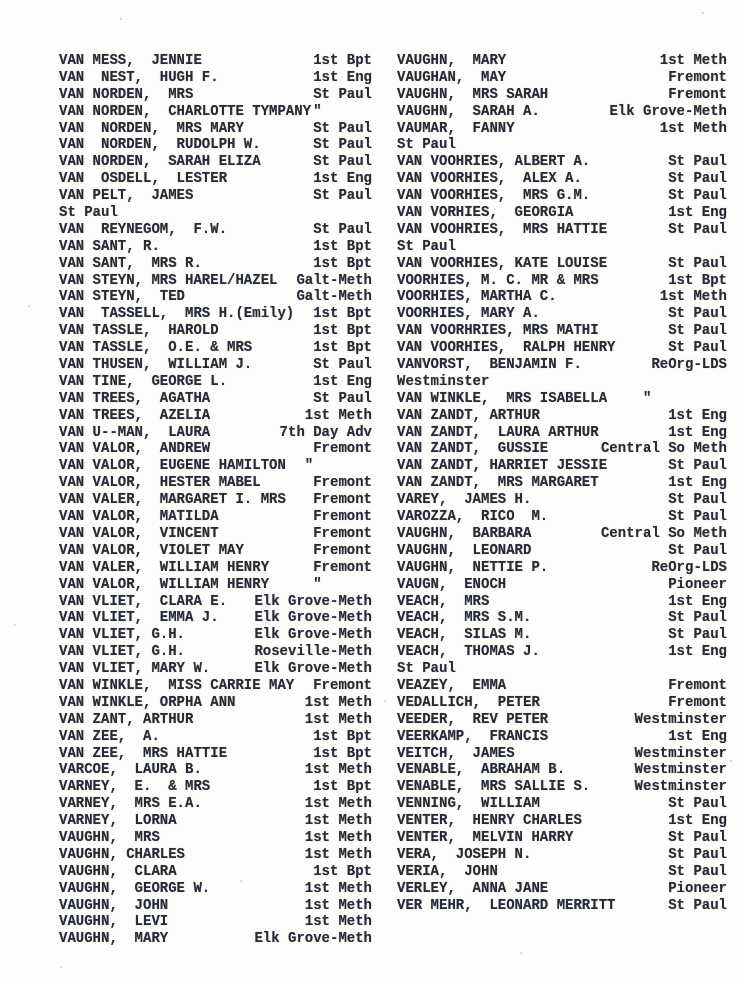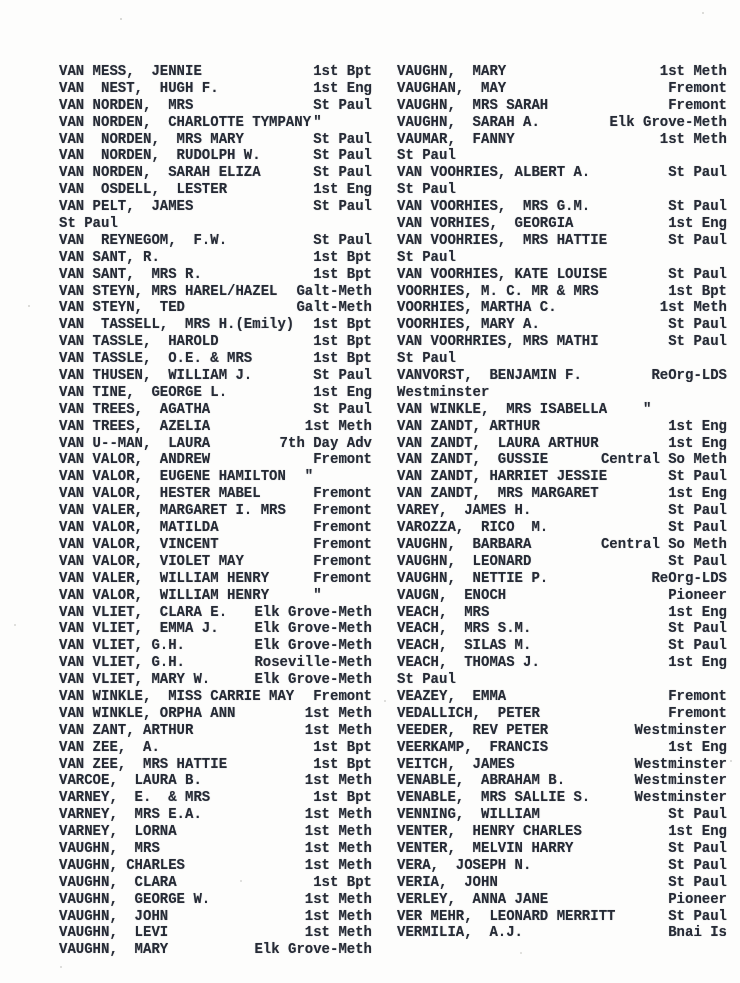--- a/index.html
+++ b/index.html
@@ -10,21 +10,21 @@
   .page {
     position: relative;
     width: 740px;
     height: 983px;
     background: #fdfdfc;
     overflow: hidden;
     font-family: "Liberation Mono", "DejaVu Sans Mono", monospace;
   }
   .column {
     position: absolute;
-    top: 63px;
+    top: 52px;
   }
   .col-left  { left: 59px;  width: 313px; }
   .col-right { left: 397px; width: 330px; }
   .row {
     display: flex;
     justify-content: space-between;
     align-items: baseline;
     height: 16.9px;
     line-height: 16.9px;
     font-size: 14px;
@@ -109,31 +109,31 @@
       <div class="row"><span class="entry-name">VAUGHN,  MARY</span><span class="entry-church">Elk Grove-Meth</span></div>
     </div>
   <div class="column col-right" id="col1">
       <div class="row"><span class="entry-name">VAUGHN,  MARY</span><span class="entry-church">1st Meth</span></div>
       <div class="row"><span class="entry-name">VAUGHAN,  MAY</span><span class="entry-church">Fremont</span></div>
       <div class="row"><span class="entry-name">VAUGHN,  MRS SARAH</span><span class="entry-church">Fremont</span></div>
       <div class="row"><span class="entry-name">VAUGHN,  SARAH A.</span><span class="entry-church">Elk Grove-Meth</span></div>
       <div class="row"><span class="entry-name">VAUMAR,  FANNY</span><span class="entry-church">1st Meth</span></div>
       <div class="row"><span class="entry-church">St Paul</span></div>
       <div class="row"><span class="entry-name">VAN VOOHRIES, ALBERT A.</span><span class="entry-church">St Paul</span></div>
-      <div class="row"><span class="entry-church">St Paul</span></div>
+      <div class="row"><span class="entry-name">VAN VOORHIES,  ALEX A.</span><span class="entry-church">St Paul</span></div>
       <div class="row"><span class="entry-name">VAN VOORHIES,  MRS G.M.</span><span class="entry-church">St Paul</span></div>
       <div class="row"><span class="entry-name">VAN VORHIES,  GEORGIA</span><span class="entry-church">1st Eng</span></div>
       <div class="row"><span class="entry-name">VAN VOOHRIES,  MRS HATTIE</span><span class="entry-church">St Paul</span></div>
       <div class="row"><span class="entry-church">St Paul</span></div>
       <div class="row"><span class="entry-name">VAN VOORHIES, KATE LOUISE</span><span class="entry-church">St Paul</span></div>
       <div class="row"><span class="entry-name">VOORHIES, M. C. MR &amp; MRS</span><span class="entry-church">1st Bpt</span></div>
       <div class="row"><span class="entry-name">VOORHIES, MARTHA C.</span><span class="entry-church">1st Meth</span></div>
       <div class="row"><span class="entry-name">VOORHIES, MARY A.</span><span class="entry-church">St Paul</span></div>
       <div class="row"><span class="entry-name">VAN VOORHRIES, MRS MATHI</span><span class="entry-church">St Paul</span></div>
-      <div class="row"><span class="entry-church">St Paul</span></div>
+      <div class="row"><span class="entry-name">VAN VOORHIES,  RALPH HENRY</span><span class="entry-church">St Paul</span></div>
       <div class="row"><span class="entry-name">VANVORST,  BENJAMIN F.</span><span class="entry-church">ReOrg-LDS</span></div>
       <div class="row"><span class="entry-church">Westminster</span></div>
       <div class="row"><span class="entry-name">VAN WINKLE,  MRS ISABELLA</span><span class="entry-church">"         </span></div>
       <div class="row"><span class="entry-name">VAN ZANDT, ARTHUR</span><span class="entry-church">1st Eng</span></div>
       <div class="row"><span class="entry-name">VAN ZANDT,  LAURA ARTHUR</span><span class="entry-church">1st Eng</span></div>
       <div class="row"><span class="entry-name">VAN ZANDT,  GUSSIE</span><span class="entry-church">Central So Meth</span></div>
       <div class="row"><span class="entry-name">VAN ZANDT, HARRIET JESSIE</span><span class="entry-church">St Paul</span></div>
       <div class="row"><span class="entry-name">VAN ZANDT,  MRS MARGARET</span><span class="entry-church">1st Eng</span></div>
       <div class="row"><span class="entry-name">VAREY,  JAMES H.</span><span class="entry-church">St Paul</span></div>
       <div class="row"><span class="entry-name">VAROZZA,  RICO  M.</span><span class="entry-church">St Paul</span></div>
@@ -153,15 +153,14 @@
       <div class="row"><span class="entry-name">VEITCH,  JAMES</span><span class="entry-church">Westminster</span></div>
       <div class="row"><span class="entry-name">VENABLE,  ABRAHAM B.</span><span class="entry-church">Westminster</span></div>
       <div class="row"><span class="entry-name">VENABLE,  MRS SALLIE S.</span><span class="entry-church">Westminster</span></div>
       <div class="row"><span class="entry-name">VENNING,  WILLIAM</span><span class="entry-church">St Paul</span></div>
       <div class="row"><span class="entry-name">VENTER,  HENRY CHARLES</span><span class="entry-church">1st Eng</span></div>
       <div class="row"><span class="entry-name">VENTER,  MELVIN HARRY</span><span class="entry-church">St Paul</span></div>
       <div class="row"><span class="entry-name">VERA,  JOSEPH N.</span><span class="entry-church">St Paul</span></div>
       <div class="row"><span class="entry-name">VERIA,  JOHN</span><span class="entry-church">St Paul</span></div>
       <div class="row"><span class="entry-name">VERLEY,  ANNA JANE</span><span class="entry-church">Pioneer</span></div>
       <div class="row"><span class="entry-name">VER MEHR,  LEONARD MERRITT</span><span class="entry-church">St Paul</span></div>
-      <div class="row"><span class="entry-name">VERMILIA,  A.J.</span><span class="entry-church">Bnai Is</span></div>
     </div>
 </div>
 
 </body></html>

